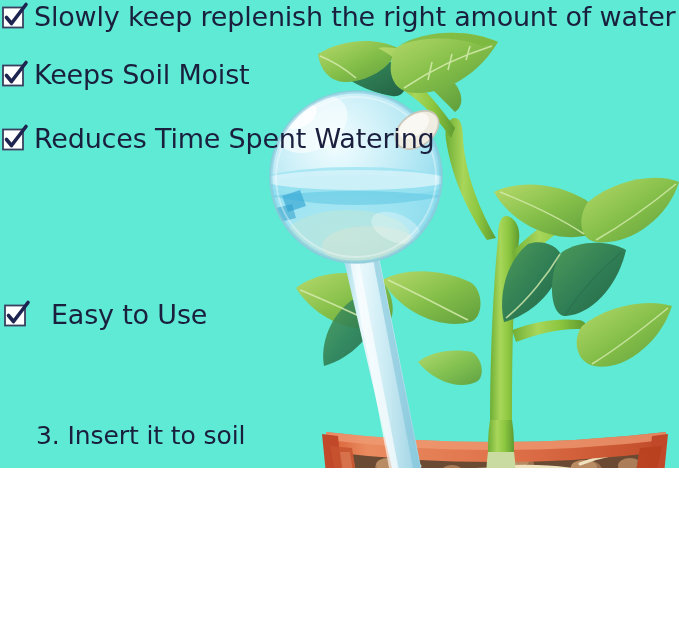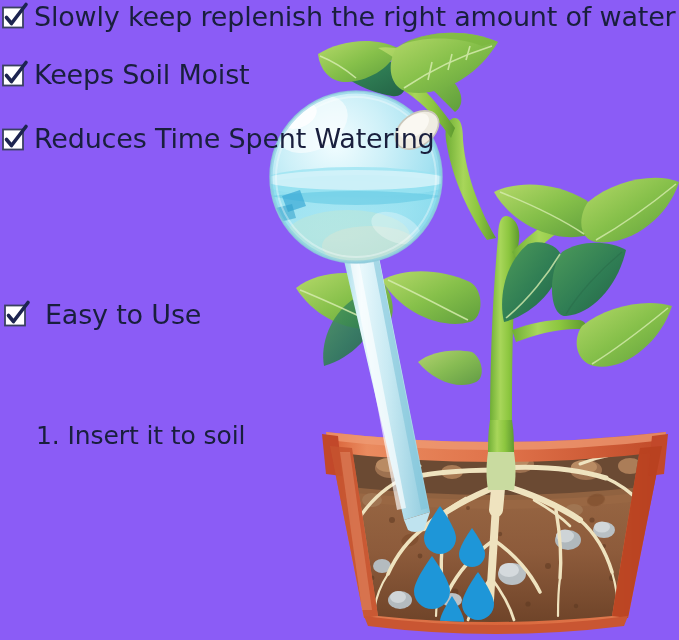--- a/index.html
+++ b/index.html
@@ -7,22 +7,22 @@
     margin: 0;
     padding: 0;
     background: #ffffff;
   }
   body {
     font-family: "DejaVu Sans", "Liberation Sans", sans-serif;
   }
   #stage {
     position: relative;
     width: 679px;
-    height: 640px;
-    background: #8b5cf6;
+    height: 468px;
+    background: #5eead4;
     overflow: hidden;
   }
 
   
   #artwork {
     position: absolute;
     left: 0; top: 0;
     width: 679px;
     height: 640px;
   }
@@ -66,21 +66,21 @@
     font-size: 25px;
     line-height: 32px;
     letter-spacing: -0.1px;
   }
 
   
   #row-0 { left: 2px;  top: 0px;   }
   #row-1 { left: 2px;  top: 58px;  }
   #row-2 { left: 2px;  top: 122px; }
   #row-3 { left: 4px;  top: 298px; }
-  .feature-row#row-3 .feature-label { margin-left: 18px; }
+  .feature-row#row-3 .feature-label { margin-left: 24px; }
 
   #step-0 { left: 36px; top: 362px; }
   #step-1 { left: 36px; top: 420px; }
 </style>
 </head>
 <body>
 
 <div id="stage">
 
   <svg id="artwork" viewBox="0 0 679 640">
@@ -389,16 +389,16 @@
     <div class="feature-row" id="row-3">
       <span class="checkbox-icon">
         <svg viewBox="0 0 23 23" width="23" height="23">
           <rect x="1" y="1.5" width="20" height="20" fill="#ffffff" stroke="#3a4160" stroke-width="1.8"></rect>
           <path d="M4.5 11.5 L9.5 17.5 L24 -1.5" fill="none" stroke="#1d2450" stroke-width="3.6" stroke-linecap="round" stroke-linejoin="round"></path>
         </svg>
       </span>
       <span class="feature-label">Easy to Use</span>
     </div>
 
-    <div class="step-row" id="step-1">1. Insert it to soil</div>
+    <div class="step-row" id="step-1">3. Insert it to soil</div>
 
   </div>
 </div>
 
 </body></html>

